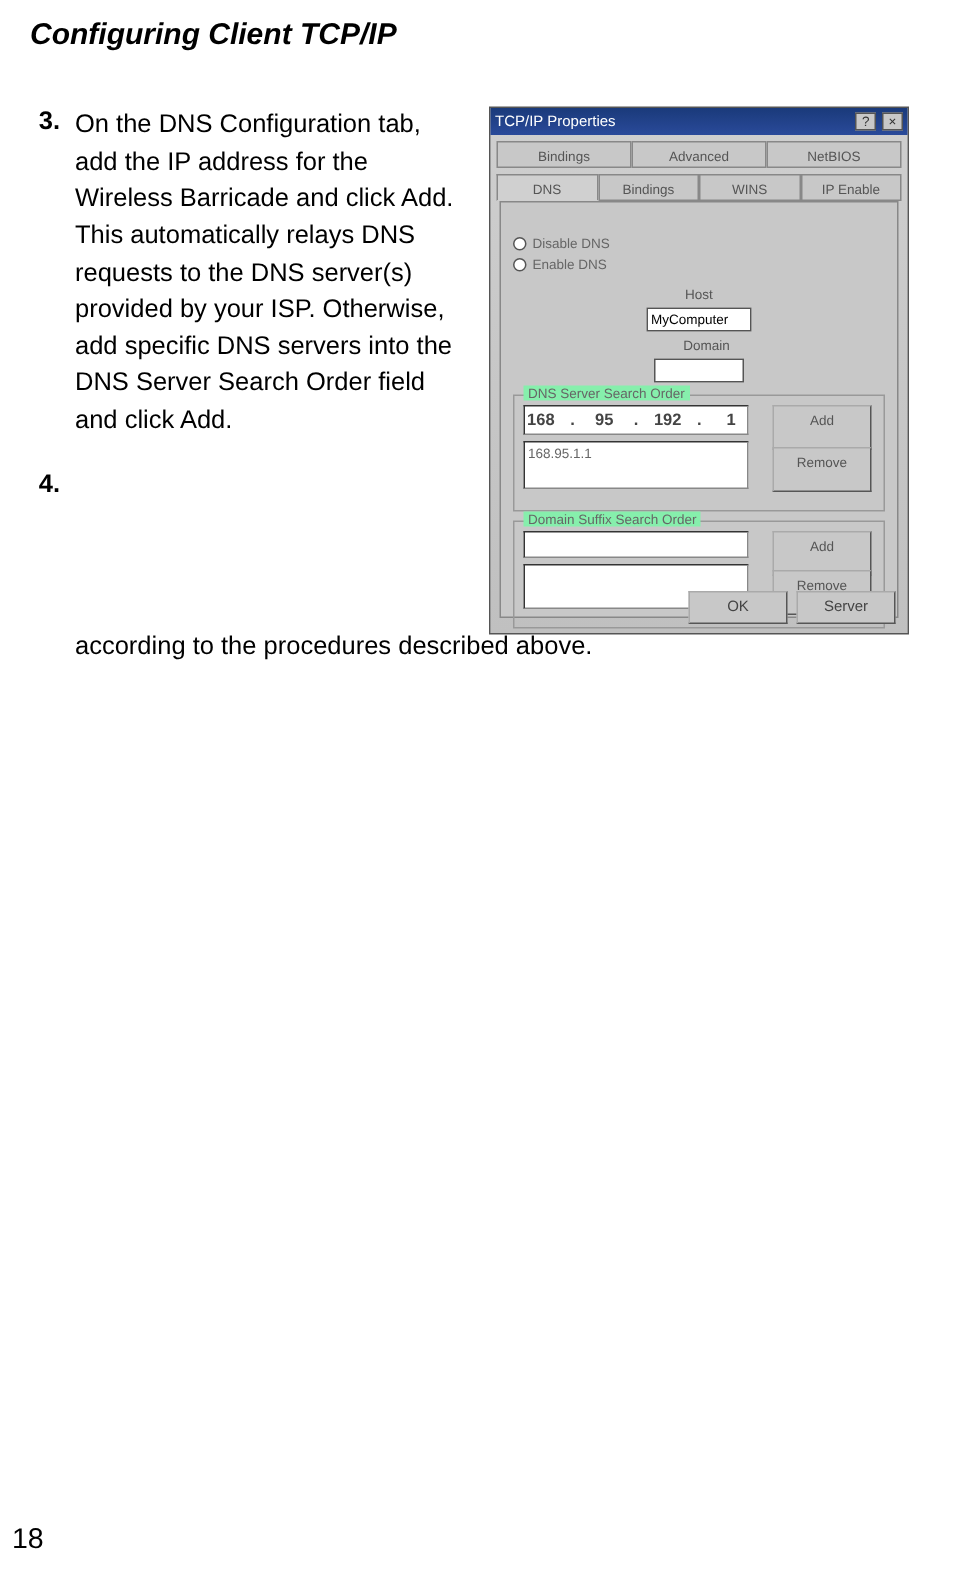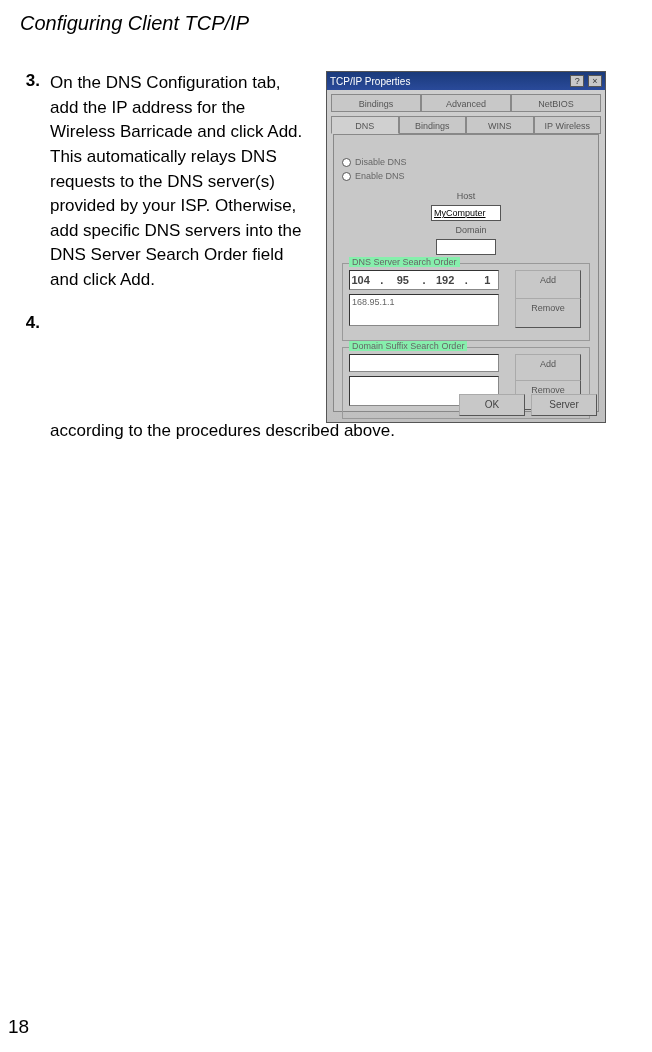--- a/index.html
+++ b/index.html
@@ -9,20 +9,21 @@
       background: #fff;
       font-family: Arial, Helvetica, sans-serif;
       color: #000;
       position: relative;
       padding: 12px 20px;
     }
     .header-title {
       font-style: italic;
       font-size: 20px;
       margin-bottom: 36px;
+      font-weight: bold;
     }
     .content-wrap {
       display: flex;
       gap: 14px;
     }
     .text-col { width: 292px; }
     .list-item {
       display: flex;
       margin-bottom: 20px;
     }
@@ -98,21 +99,21 @@
       padding: 22px 8px;
       background: #c8c8c8;
       position: relative;
       font-size: 9px;
     }
     .radio-row { display: flex; align-items: center; gap: 4px; margin-bottom: 4px; font-size: 9px; color: #666; filter: blur(0.4px); }
     .radio-circle { width: 9px; height: 9px; border: 1px solid #555; border-radius: 50%; background: #fff; display: inline-block; }
 
     .host-row { display: flex; align-items: center; gap: 4px; margin: 10px 0 8px 0; font-size: 9px; color: #555; filter: blur(0.5px); flex-direction: column; }
     .host-row input {
-      height: 16px; width: 70px; border: 1px solid #555; background: #fff; font-size: 9px; padding: 0 2px; text-decoration: underline;
+      height: 16px; width: 70px; border: 1px solid #555; background: #fff; font-size: 9px; padding: 0 2px;
     }
 
     .grpbox {
       border: 1px solid #999;
       margin-top: 6px;
       padding: 6px;
       position: relative;
     }
     .grp-label {
       position: absolute;
@@ -178,21 +179,21 @@
 
     <div class="tabrow">
       <div class="tab">Bindings</div>
       <div class="tab">Advanced</div>
       <div class="tab">NetBIOS</div>
     </div>
     <div class="tabrow">
       <div class="tab active">DNS Configuration</div>
       <div class="tab">Bindings</div>
       <div class="tab">WINS Configuration</div>
-      <div class="tab">IP Wireless</div>
+      <div class="tab">IP Enable</div>
     </div>
 
     <div class="panel">
       <div class="radio-row">
         <span class="radio-circle"></span>
         <span>Disable DNS</span>
       </div>
       <div class="radio-row">
         <span class="radio-circle"></span>
         <span>Enable DNS</span>
@@ -201,21 +202,21 @@
       <div class="host-row">
         <span>Host</span>
         <input value="MyComputer" style="">
         <span style="margin-left:10px">Domain</span>
         <input style="width: 60px;" value="">
       </div>
 
       <div class="grpbox" style="height:78px">
         <div class="grp-label">DNS Server Search Order</div>
         <div class="ip-input">
-          <span>104</span>
+          <span>168</span>
             <span class="dot">.</span>
           <span>95</span>
             <span class="dot">.</span>
           <span>192</span>
             <span class="dot">.</span>
           <span>1</span>
         </div>
         <div class="side-btn" style="top:6px">Add</div>
         <div class="dns-list">168.95.1.1</div>
         <div class="side-btn" style="top:34px">Remove</div>

